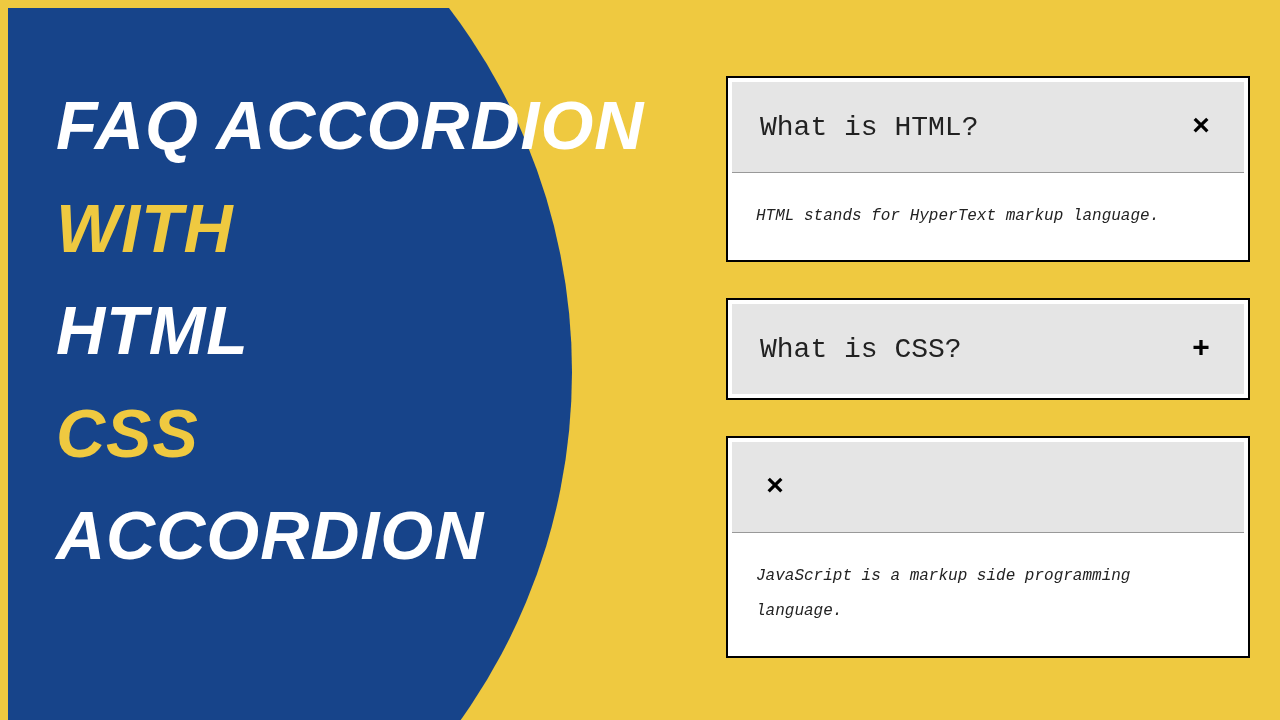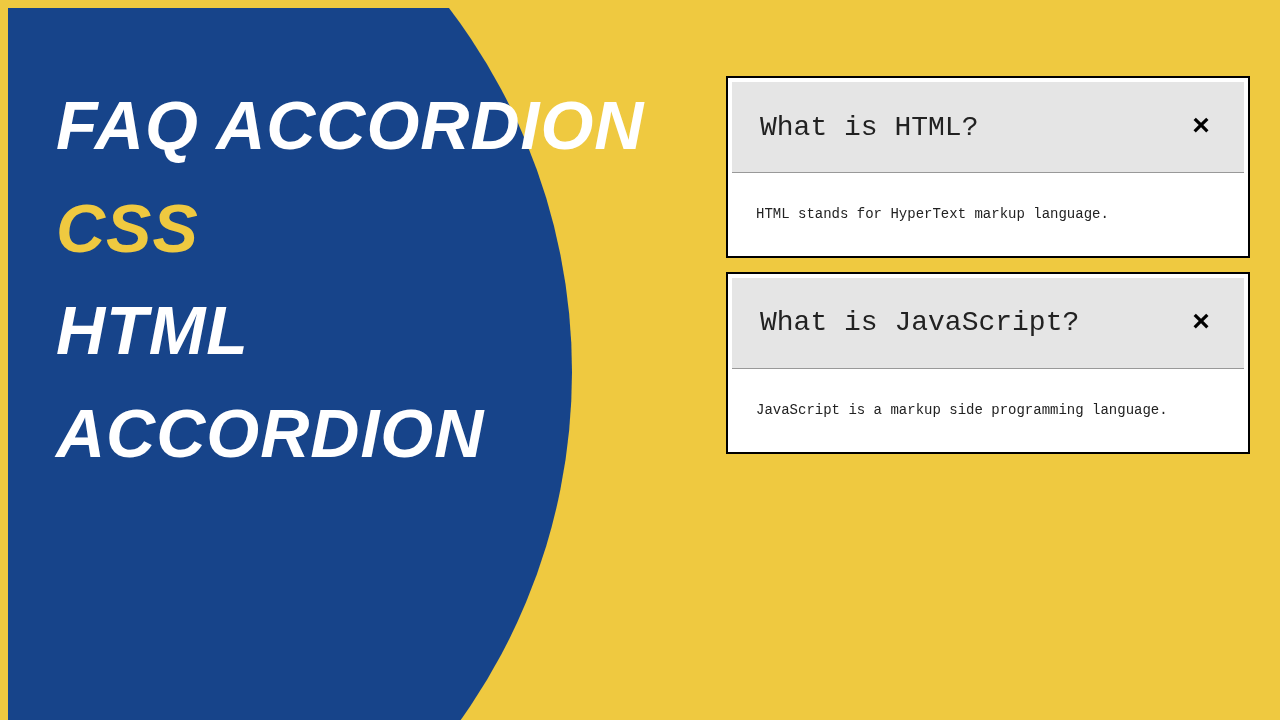--- a/index.html
+++ b/index.html
@@ -39,21 +39,21 @@
     }
     .white { color: #ffffff; }
     .yellow { color: #efc940; }
     .accordion-panel {
       position: absolute;
       right: 30px;
       top: 60px;
       width: 532px;
       display: flex;
       flex-direction: column;
-      gap: 6px;
+      gap: 28px;
     }
     .faq-item {
       border: 2px solid #000;
       background: #fff;
       font-family: 'Courier New', monospace;
     }
     .faq-header {
       display: flex;
       justify-content: space-between;
       align-items: center;
@@ -73,49 +73,57 @@
     .faq-toggle {
       font-size: 30px;
       font-weight: bold;
       color: #000;
       user-select: none;
       width: 30px;
       text-align: center;
     }
     .faq-body {
       padding: 22px 24px;
-      font-size: 14px;
+      font-size: 16px;
       color: #222;
       line-height: 2.2;
+      font-style: italic;
     }
   </style>
 </head>
 <body>
 
 <div class="blue-circle"></div>
 
 <div class="hero-text">
   <span class="hero-line white">FAQ ACCORDION</span>
+  <span class="hero-line yellow">WITH</span>
+  <span class="hero-line white">HTML</span>
   <span class="hero-line yellow">CSS</span>
-  <span class="hero-line white">HTML</span>
   <span class="hero-line white">ACCORDION</span>
 </div>
 
 <div class="accordion-panel">
 
   <div class="faq-item">
     <div class="faq-header">
       <span class="faq-question">What is HTML?</span>
       <span class="faq-toggle">×</span>
     </div>
     <div class="faq-body">HTML stands for HyperText markup language.</div>
   </div>
 
+  <div class="faq-item collapsed">
+    <div class="faq-header">
+      <span class="faq-question">What is CSS?</span>
+      <span class="faq-toggle">+</span>
+    </div>
+
+  </div>
 
   <div class="faq-item">
     <div class="faq-header">
-      <span class="faq-question">What is JavaScript?</span>
       <span class="faq-toggle">×</span>
     </div>
     <div class="faq-body">JavaScript is a markup side programming language.</div>
   </div>
 
 </div>
 
 </body></html>

